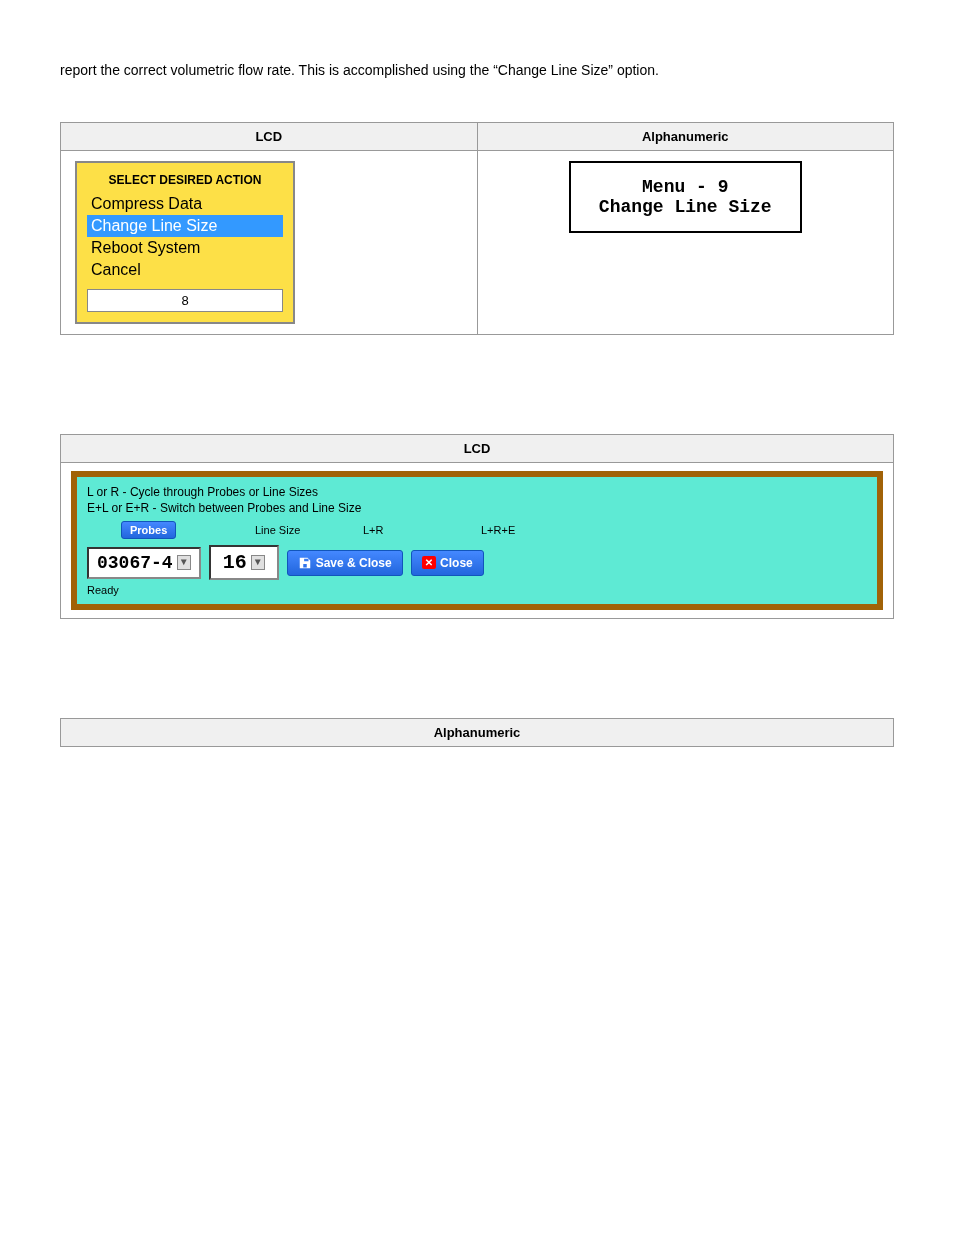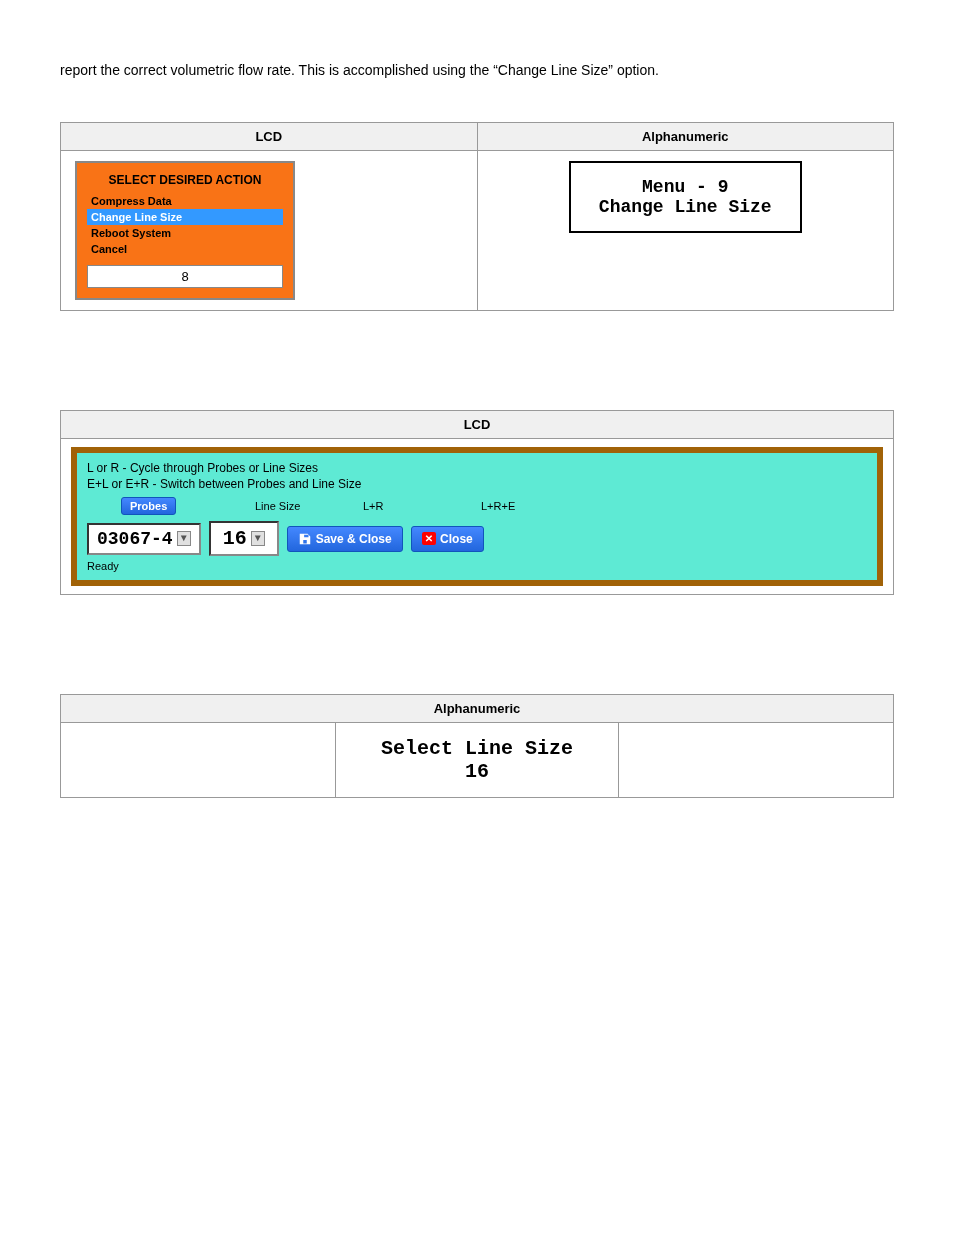--- a/index.html
+++ b/index.html
@@ -35,37 +35,36 @@
       font-size: 13px;
     }
     .table-outer td {
       border: 1px solid #999;
       padding: 10px 14px;
       vertical-align: top;
     }
 
     
     .lcd-panel-1 {
-      background: #f97316;
+      background: #fde047;
       border: 2px solid #888;
       padding: 10px;
       width: 220px;
       font-size: 13px;
     }
     .lcd-menu-title {
       font-weight: bold;
       font-size: 12px;
       margin-bottom: 6px;
       text-align: center;
     }
     .lcd-menu-item {
       padding: 2px 4px;
       cursor: default;
-      font-size: 11px;
-      font-weight: bold;
+      font-size: 16px;
     }
     .lcd-menu-item.selected {
       background: #3399ff;
       color: #fff;
     }
     .lcd-input-box {
       border: 1px solid #888;
       background: #fff;
       text-align: center;
       padding: 3px;
@@ -294,22 +293,14 @@
 
 <div class="spacer"></div>
 
 <table class="table-outer table3-alpha">
   <thead>
     <tr>
       <th colspan="3">Alphanumeric</th>
     </tr>
   </thead>
   <tbody>
-    <tr>
-      <td style="width:33%; border-right:1px solid #999; padding:20px;">&nbsp;</td>
-      <td style="width:34%; text-align:center; padding:14px 10px; border-right:1px solid #999;">
-        <div style="font-size:20px; font-weight:bold; font-family:'Courier New', monospace;">Select Line Size</div>
-        <div style="font-size:20px; font-weight:bold; font-family:'Courier New', monospace;">16</div>
-      </td>
-      <td style="width:33%; padding:20px;">&nbsp;</td>
-    </tr>
   </tbody>
 </table>
 
 </body></html>

